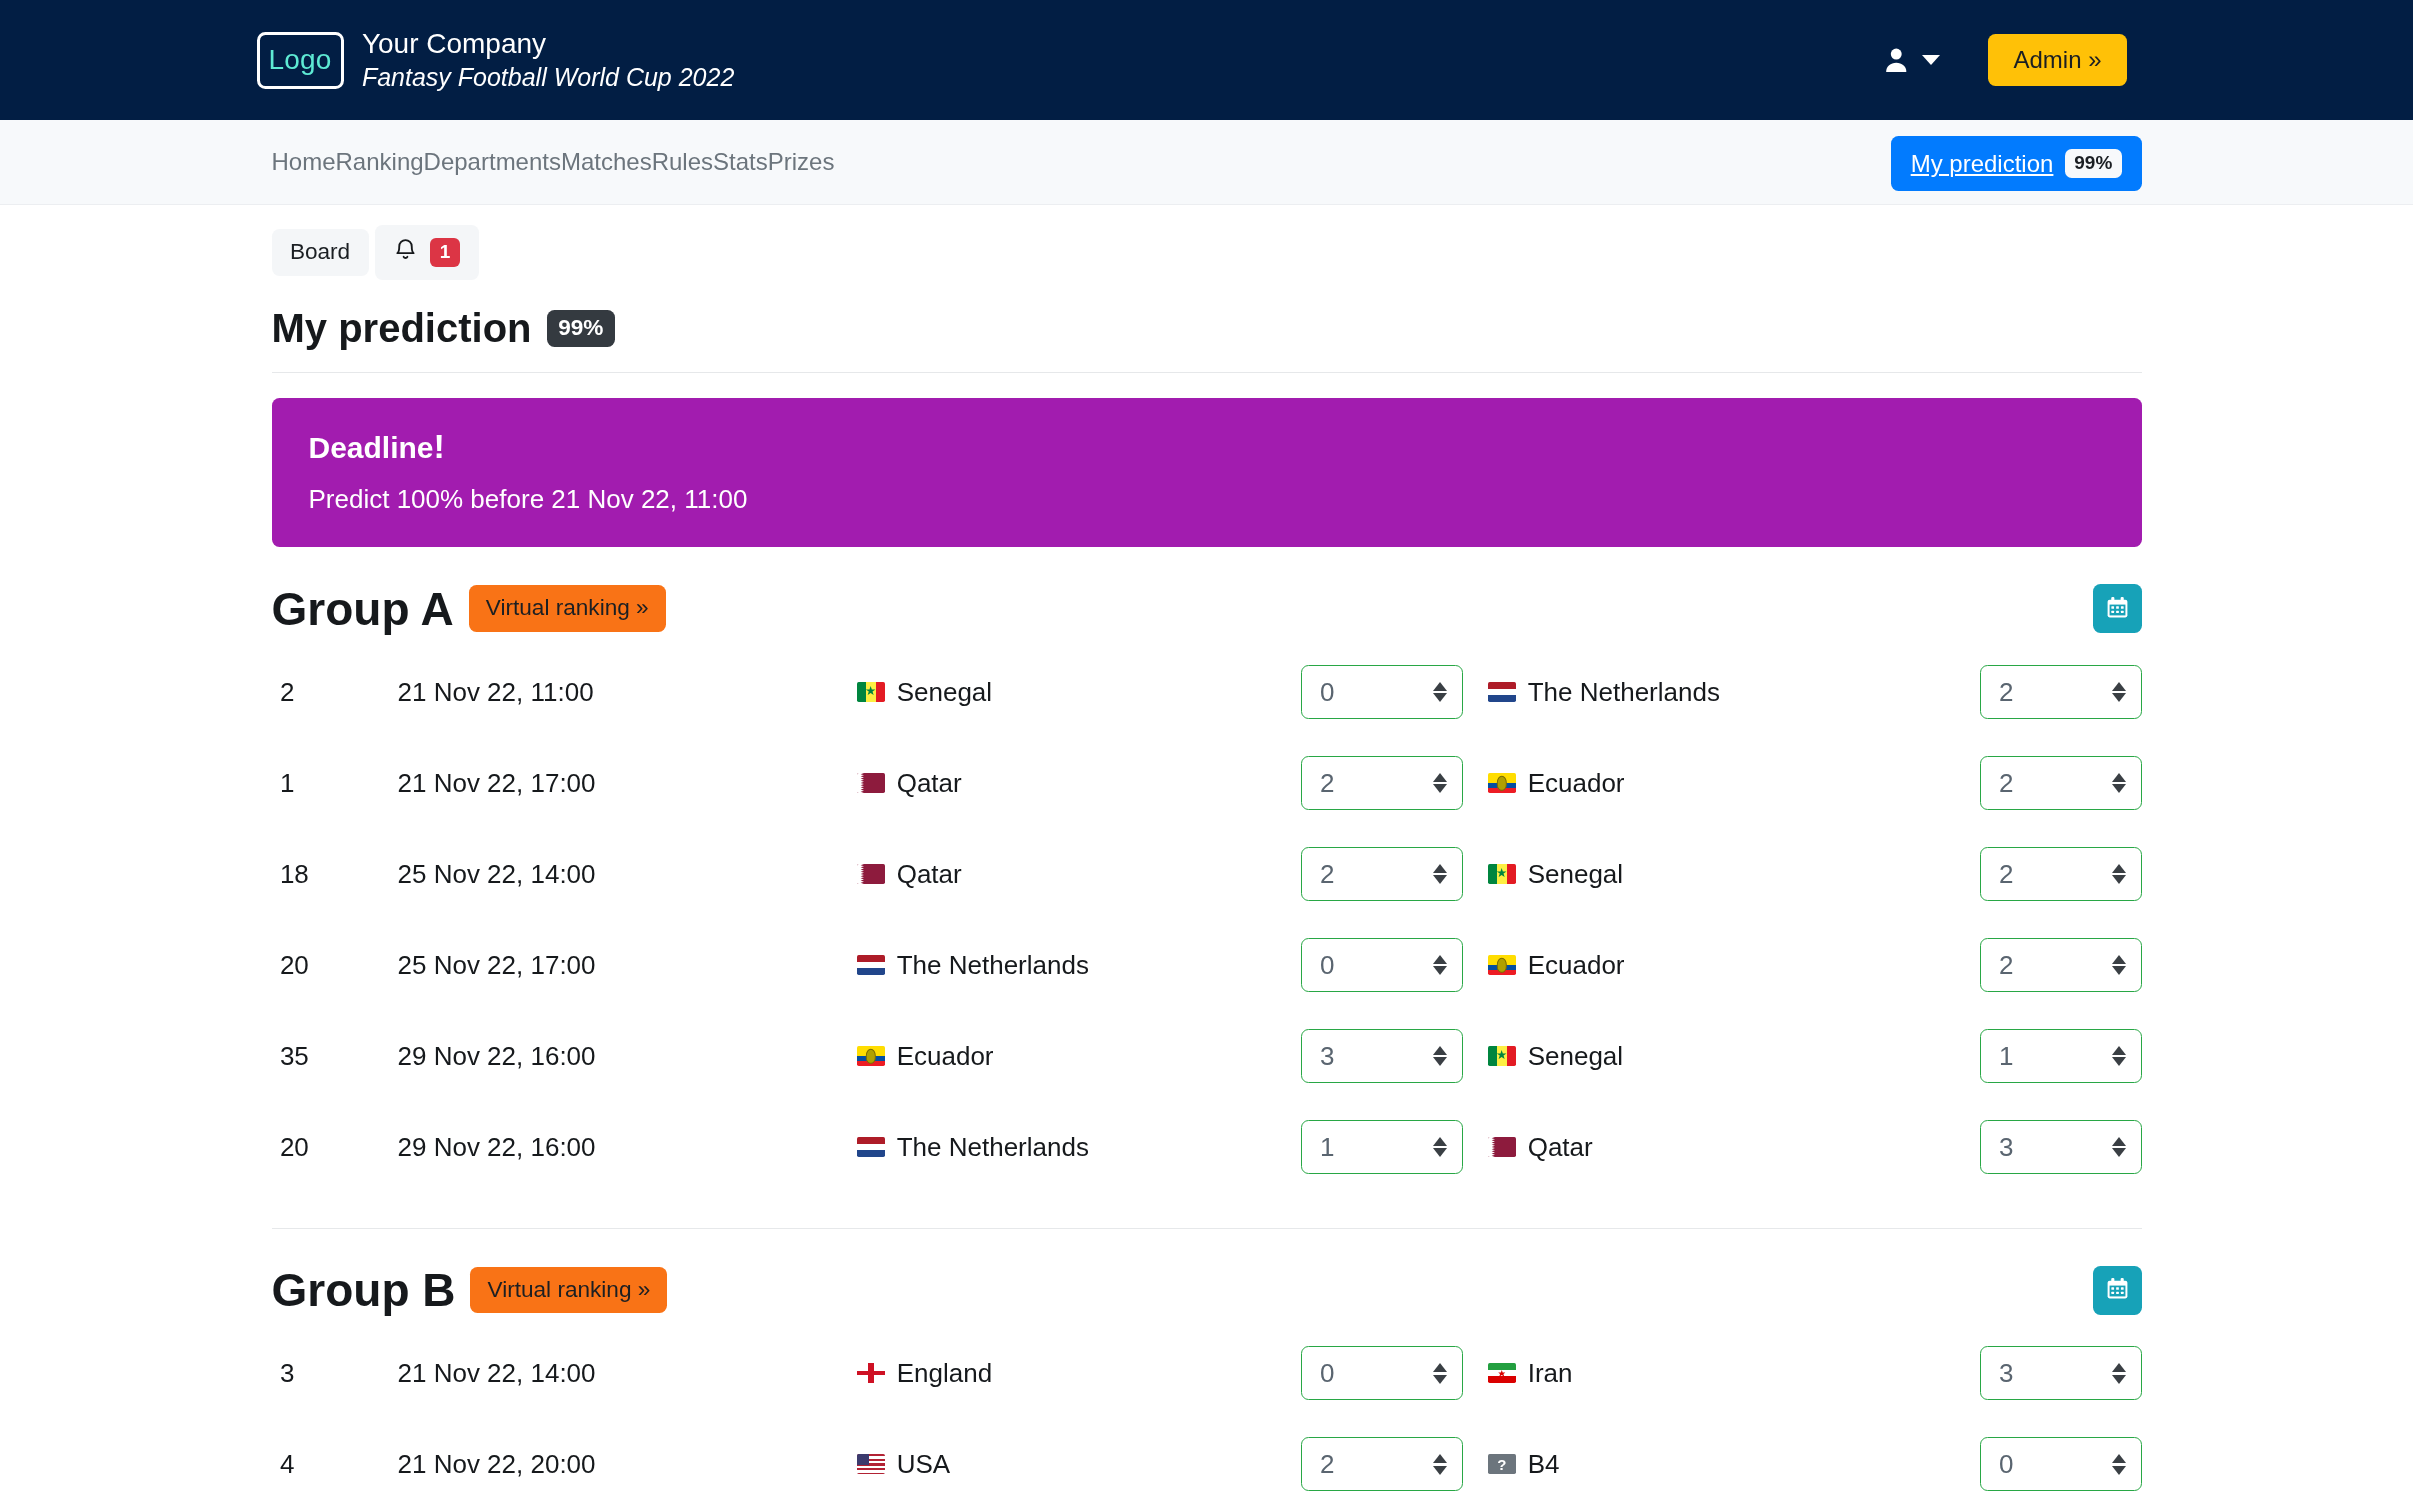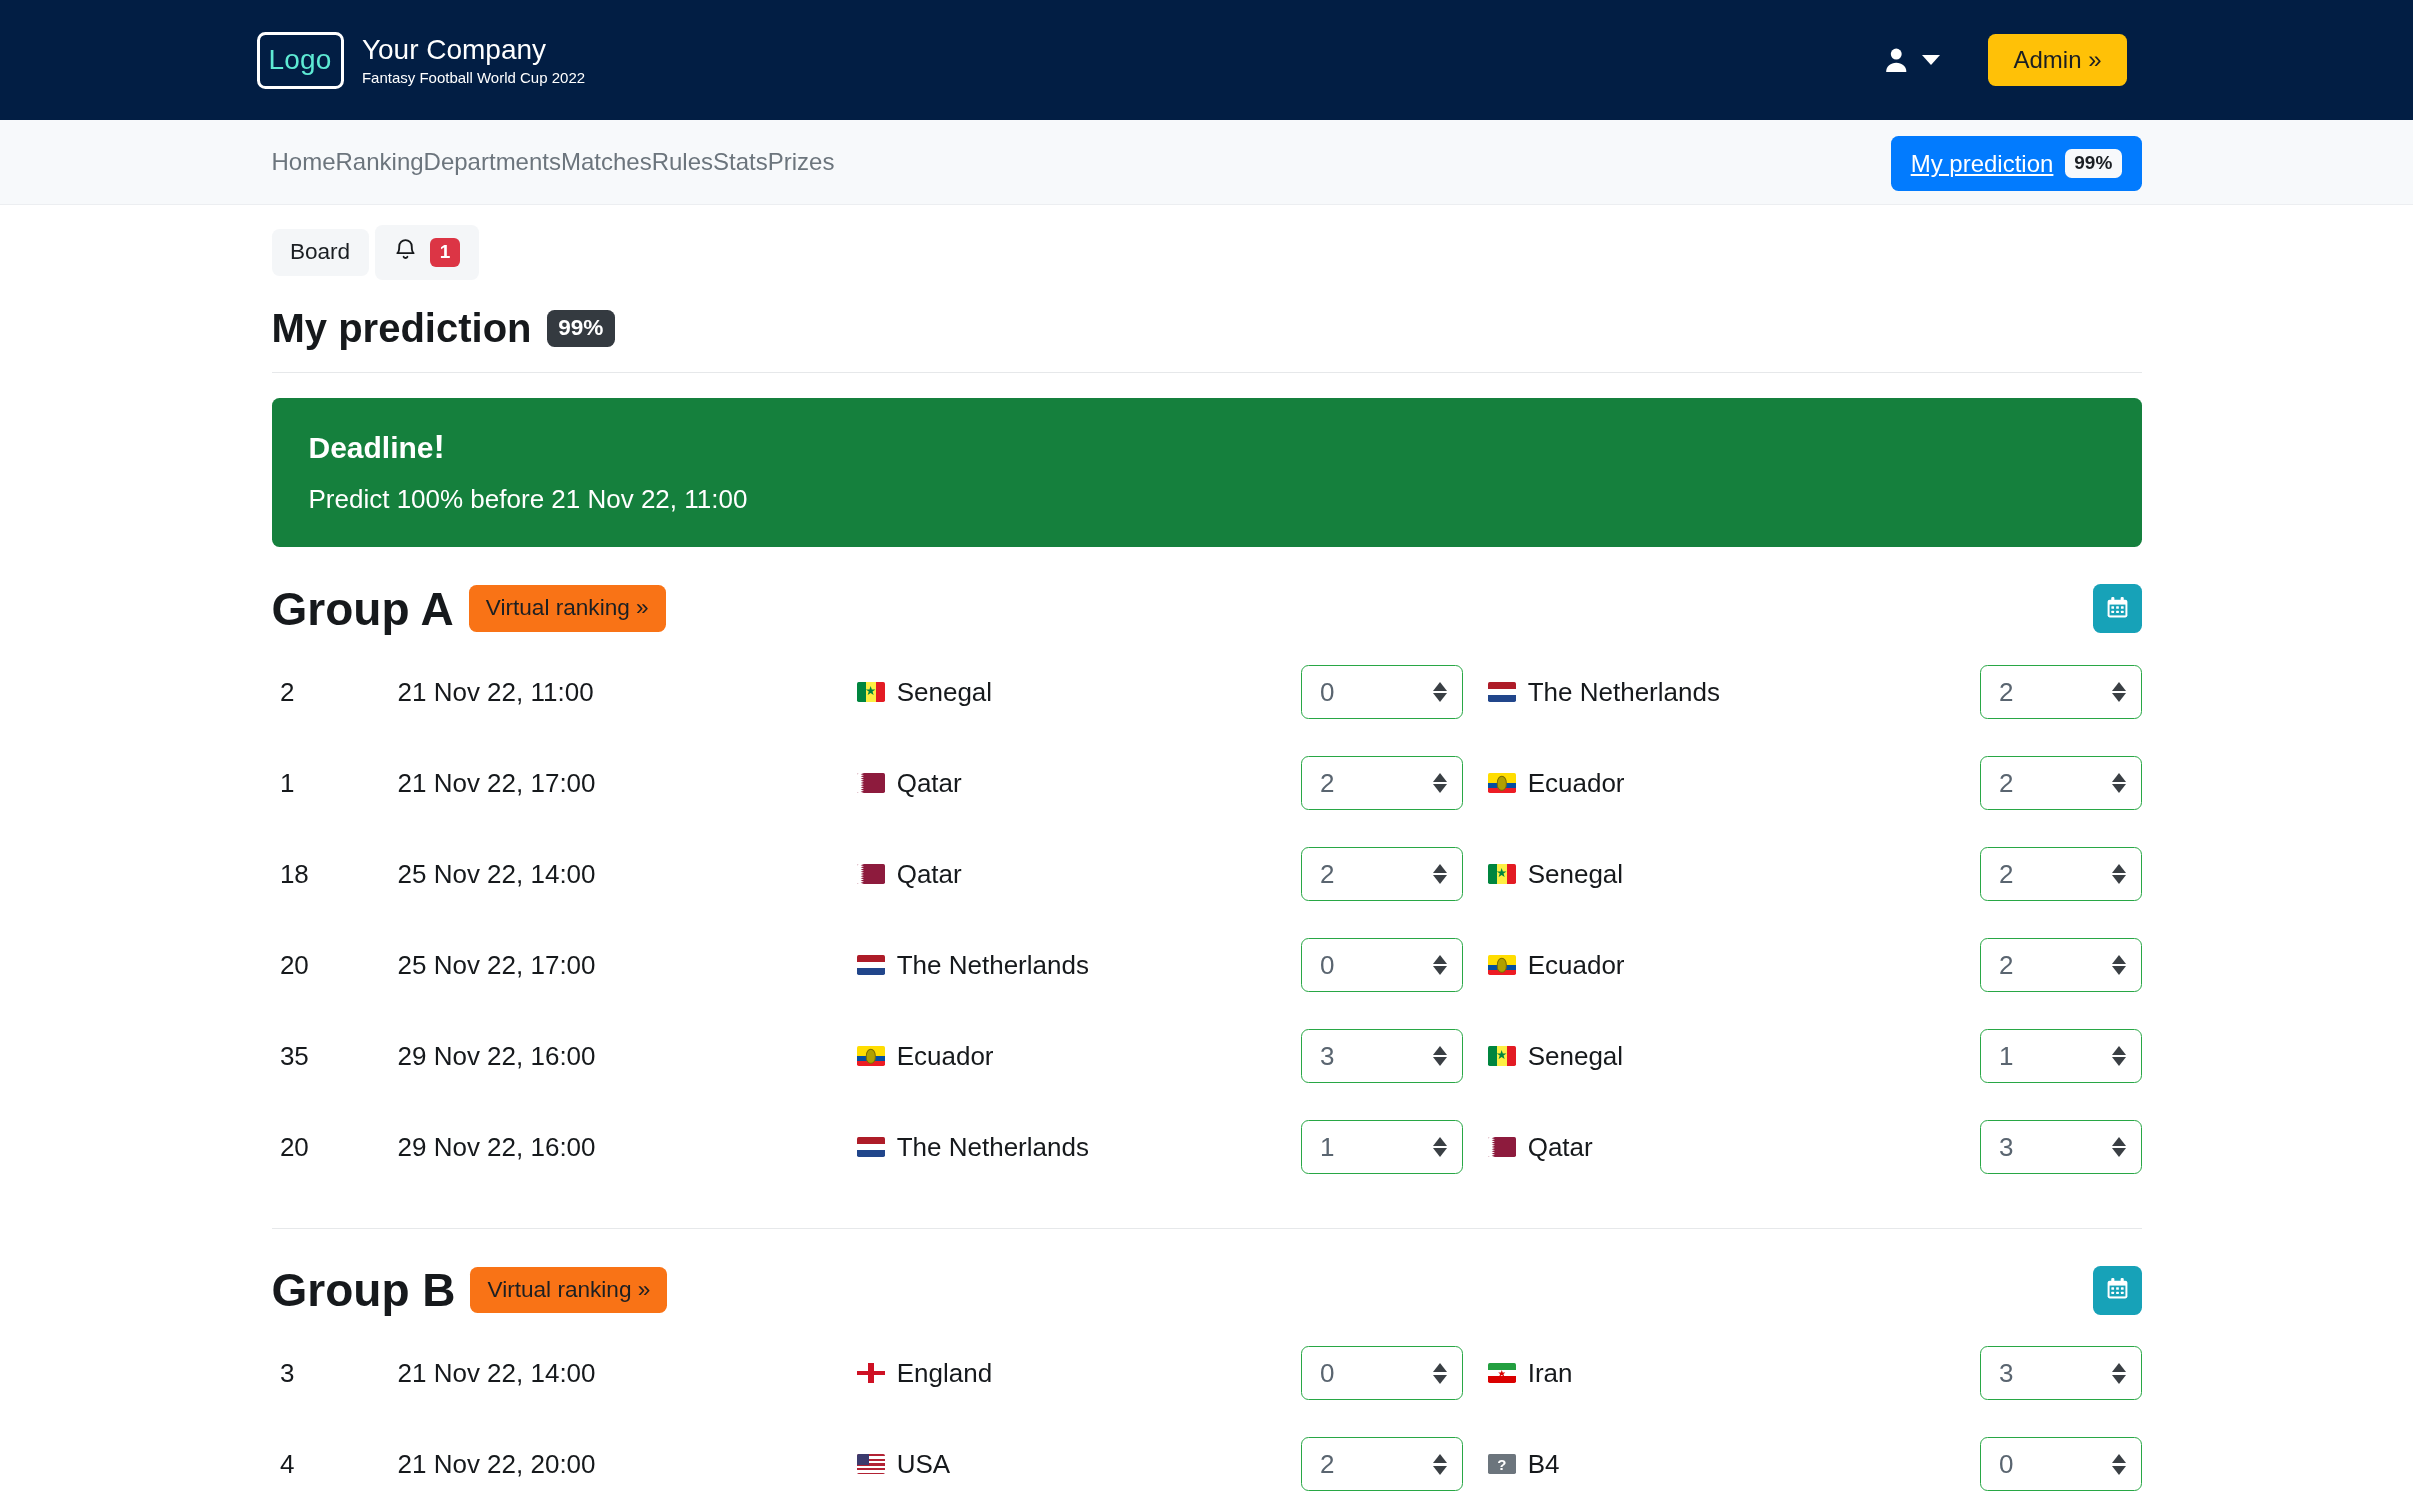--- a/index.html
+++ b/index.html
@@ -34,21 +34,21 @@
     border: 3.4px solid #ffffff;
     border-radius: 8.4px;
     display: flex; align-items: center; justify-content: center;
     color: #5eead4;
     font-size: 28px;
     font-weight: 400;
     letter-spacing: 0.2px;
   }
   .brand-text { line-height: 1.18; }
   .brand-name { color: #ffffff; font-size: 28px; font-weight: 400; }
-  .brand-sub { color: #ffffff; font-size: 15px; margin-top: 2.5px; }
+  .brand-sub { color: #ffffff; font-size: 25px; font-style: italic; margin-top: 2.5px; }
 
   .topbar-right { display: flex; gap: 48px; }
   .user-menu { display: flex; align-items: center; gap: 11.7px; cursor: pointer; }
   .user-icon svg { display: block; }
   .caret-down {
     width: 0; height: 0;
     border-left: 9.2px solid transparent;
     border-right: 9.2px solid transparent;
     border-top: 10px solid #ffffff;
   }
@@ -151,21 +151,21 @@
     background: #343a40;
     color: #ffffff;
     font-size: 22.6px;
     font-weight: 700;
     border-radius: 7.5px;
     padding: 5.9px 11.7px;
     line-height: 1.1;
   }
 
   .deadline {
-    background: #15803d;
+    background: #a21caf;
     border-radius: 7.5px;
     margin-top: 25px;
     padding: 28.5px 37px 32px 37px;
     color: #ffffff;
   }
   .deadline-title { font-size: 30px; font-weight: 700; line-height: 1.2; }
   .deadline-title .bang { font-size: 34px; }
   .deadline-sub { font-size: 26px; margin-top: 17px; }
 
   

